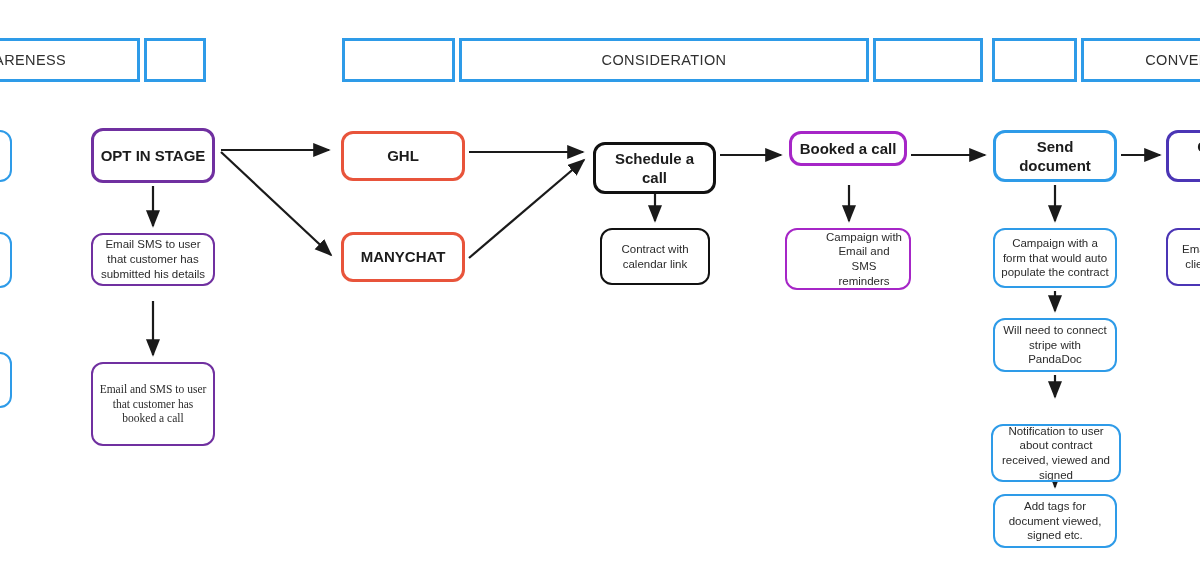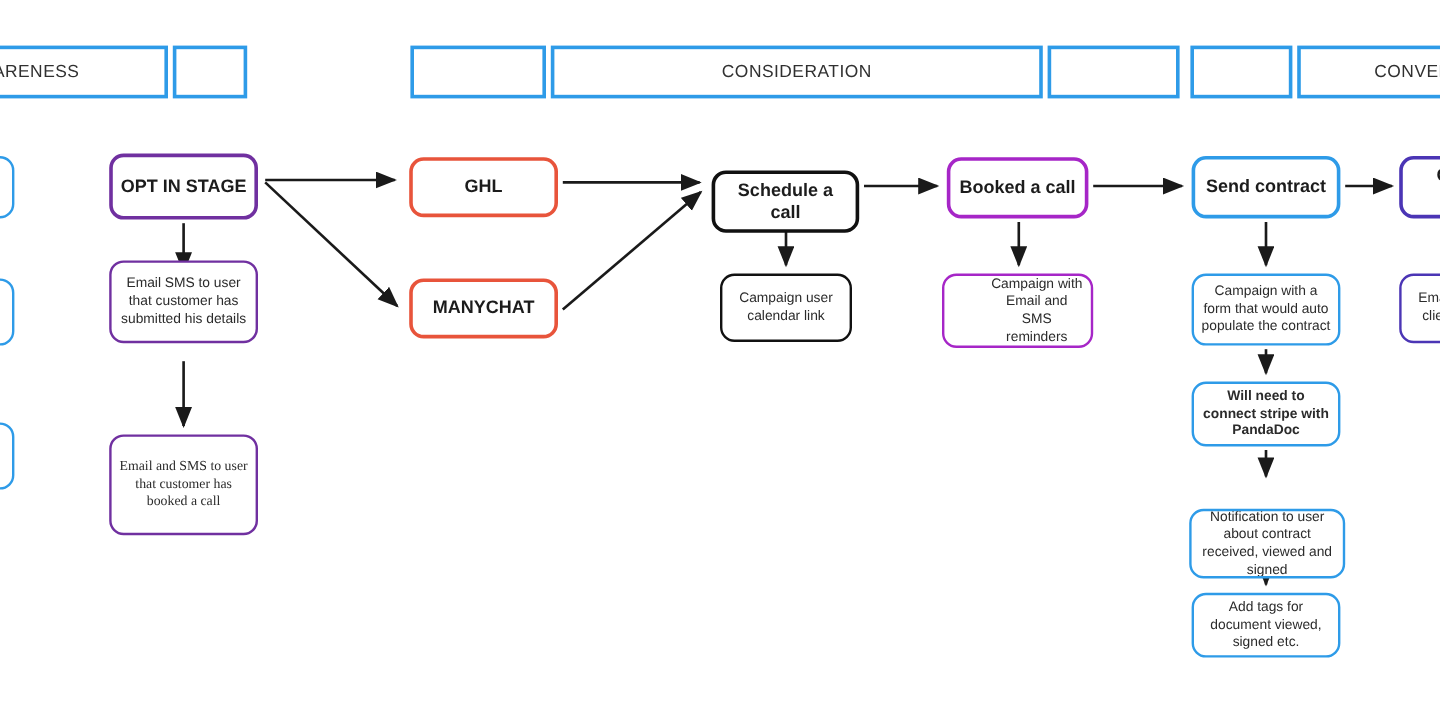--- a/index.html
+++ b/index.html
@@ -126,31 +126,31 @@
         <div class="banner-cell" style="width: 410px;">CONSIDERATION</div>
         <div class="banner-cell" style="width: 110px;"></div>
       </div>
       <div class="banner-group" style="left: 992px; top: 38px;">
         <div class="banner-cell" style="width: 85px;"></div>
         <div class="banner-cell" style="width: 230px;">CONVERSION</div>
       </div>
     </div>
   <div id="node-layer">
       <div class="node primary c-purple" style="left: 91px; top: 128px; width: 124px; height: 55px;">OPT IN STAGE</div>
-      <div class="node sub c-purple" style="left: 91px; top: 217px; width: 124px; height: 69px;">Email SMS to user that customer has submitted his details</div>
+      <div class="node sub c-purple" style="left: 91px; top: 233px; width: 124px; height: 53px;">Email SMS to user that customer has submitted his details</div>
       <div class="node sub c-purple" style="left: 91px; top: 362px; width: 124px; height: 84px; font-family: Liberation Serif, serif;">Email and SMS to user that customer has booked a call</div>
       <div class="node primary c-orange" style="left: 341px; top: 131px; width: 124px; height: 50px;">GHL</div>
       <div class="node primary c-orange" style="left: 341px; top: 232px; width: 124px; height: 50px;">MANYCHAT</div>
       <div class="node primary c-black" style="left: 593px; top: 142px; width: 123px; height: 52px;">Schedule a call</div>
-      <div class="node sub c-black" style="left: 600px; top: 228px; width: 110px; height: 57px;">Campaign user calendar link</div>
-      <div class="node primary c-magenta" style="left: 789px; top: 131px; width: 118px; height: 51px;">Booked a call</div>
+      <div class="node sub c-black" style="left: 600px; top: 228px; width: 110px; height: 57px;">Contract with calendar link</div>
+      <div class="node primary c-magenta" style="left: 789px; top: 131px; width: 118px; height: 35px;">Booked a call</div>
       <div class="node sub c-magenta" style="left: 785px; top: 228px; width: 126px; height: 62px; padding-left: 38px;">Campaign with Email and SMS reminders</div>
-      <div class="node primary c-blue" style="left: 993px; top: 130px; width: 124px; height: 52px;">Send contract</div>
+      <div class="node primary c-blue" style="left: 993px; top: 130px; width: 124px; height: 52px;">Send document</div>
       <div class="node sub c-blue" style="left: 993px; top: 228px; width: 124px; height: 60px;">Campaign with a form that would auto populate the contract</div>
-      <div class="node sub c-blue" style="left: 993px; top: 318px; width: 124px; height: 54px; font-weight: bold;">Will need to connect stripe with PandaDoc</div>
+      <div class="node sub c-blue" style="left: 993px; top: 318px; width: 124px; height: 54px;">Will need to connect stripe with PandaDoc</div>
       <div class="node sub c-blue" style="left: 991px; top: 424px; width: 130px; height: 58px;">Notification to user about contract received,  viewed and signed</div>
       <div class="node sub c-blue" style="left: 993px; top: 494px; width: 124px; height: 54px;">Add tags for document viewed, signed etc.</div>
       <div class="node primary c-indigo" style="left: 1166px; top: 130px; width: 124px; height: 52px;">Contract signed</div>
       <div class="node sub c-indigo" style="left: 1166px; top: 228px; width: 124px; height: 58px;">Email and SMS to client has signed</div>
       <div class="node sub c-blue" style="left: -112px; top: 130px; width: 124px; height: 52px;"></div>
       <div class="node sub c-blue" style="left: -112px; top: 232px; width: 124px; height: 56px;"></div>
       <div class="node sub c-blue" style="left: -112px; top: 352px; width: 124px; height: 56px;">t</div>
     </div>
 
 </div>

